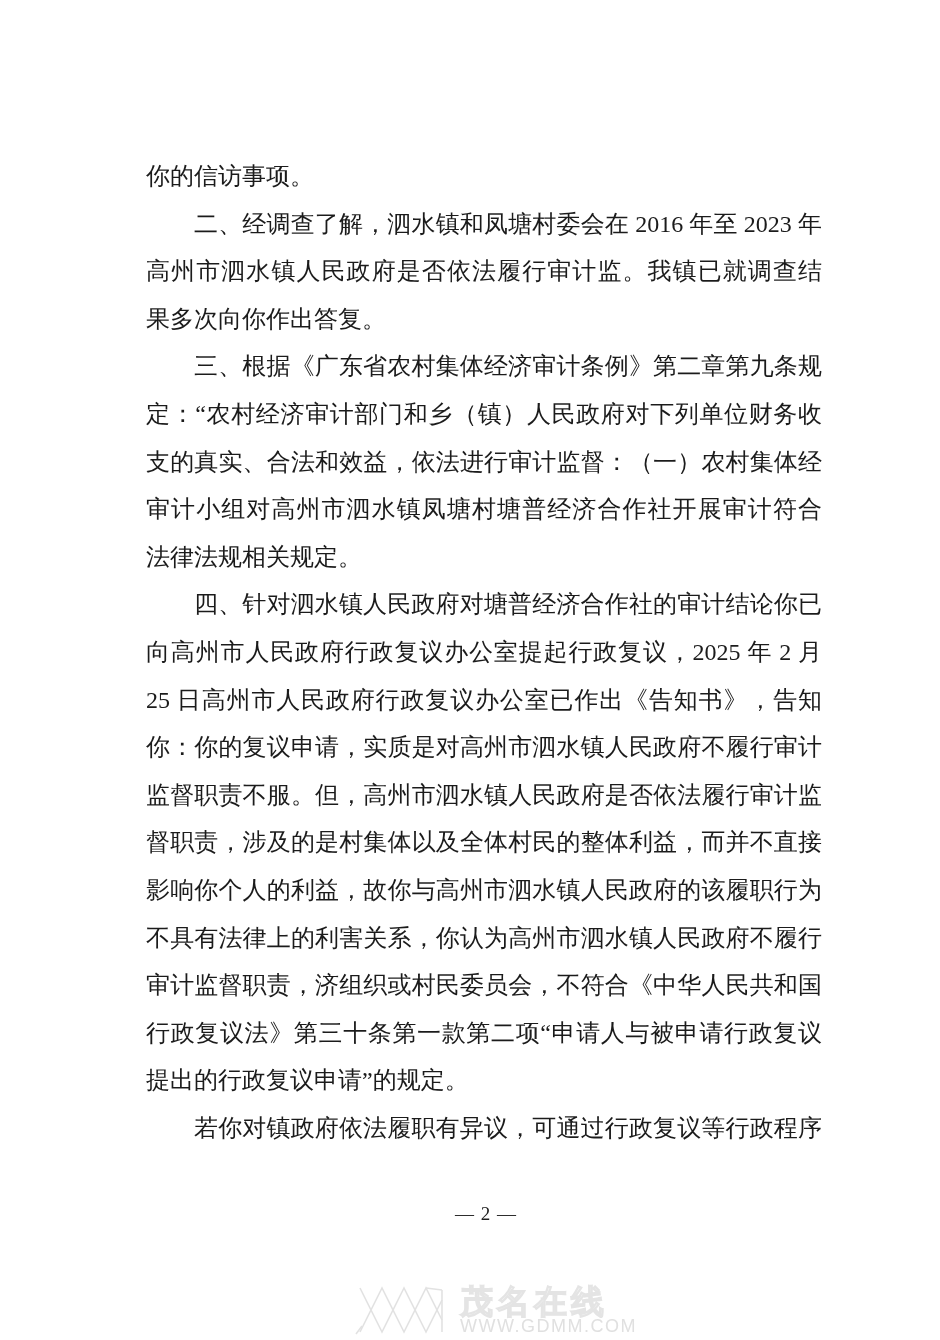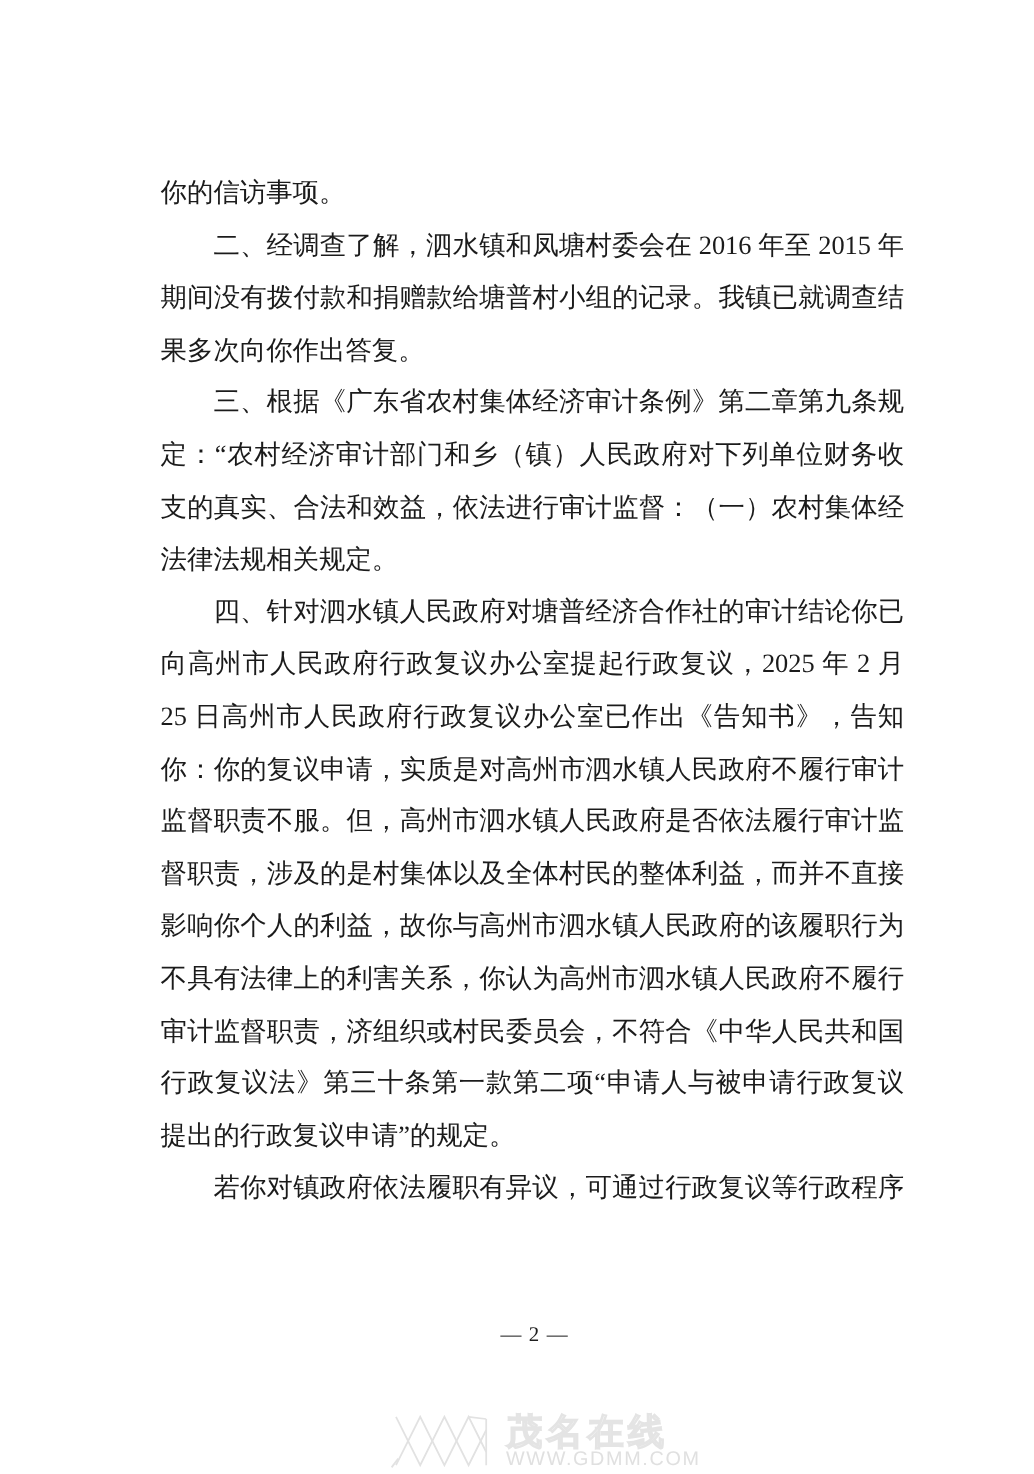--- a/index.html
+++ b/index.html
@@ -84,26 +84,27 @@
     margin-top: 1px;
   }
 </style>
 </head>
 <body>
 
 <div class="doc-page">
 
   <div class="doc-body">
     <div class="line end">你的信访事项。</div>
-    <div class="line indent">二、经调查了解，泗水镇和凤塘村委会在 2016 年至 2015 年</div>
-    <div class="line">期间没有拨付款和捐赠款给塘普村小组的记录。我镇已就调查结</div>
+    <div class="line indent">二、经调查了解，泗水镇和凤塘村委会在 2016 年至 2023 年</div>
+    <div class="line">高州市泗水镇人民政府是否依法履行审计监。我镇已就调查结</div>
     <div class="line end">果多次向你作出答复。</div>
     <div class="line indent">三、根据《广东省农村集体经济审计条例》第二章第九条规</div>
     <div class="line">定：“农村经济审计部门和乡（镇）人民政府对下列单位财务收</div>
     <div class="line">支的真实、合法和效益，依法进行审计监督：（一）农村集体经</div>
+    <div class="line">审计小组对高州市泗水镇凤塘村塘普经济合作社开展审计符合</div>
     <div class="line end">法律法规相关规定。</div>
     <div class="line indent">四、针对泗水镇人民政府对塘普经济合作社的审计结论你已</div>
     <div class="line">向高州市人民政府行政复议办公室提起行政复议，2025 年 2 月</div>
     <div class="line">25 日高州市人民政府行政复议办公室已作出《告知书》，告知</div>
     <div class="line">你：你的复议申请，实质是对高州市泗水镇人民政府不履行审计</div>
     <div class="line">监督职责不服。但，高州市泗水镇人民政府是否依法履行审计监</div>
     <div class="line">督职责，涉及的是村集体以及全体村民的整体利益，而并不直接</div>
     <div class="line">影响你个人的利益，故你与高州市泗水镇人民政府的该履职行为</div>
     <div class="line">不具有法律上的利害关系，你认为高州市泗水镇人民政府不履行</div>
     <div class="line">审计监督职责，济组织或村民委员会，不符合《中华人民共和国</div>

